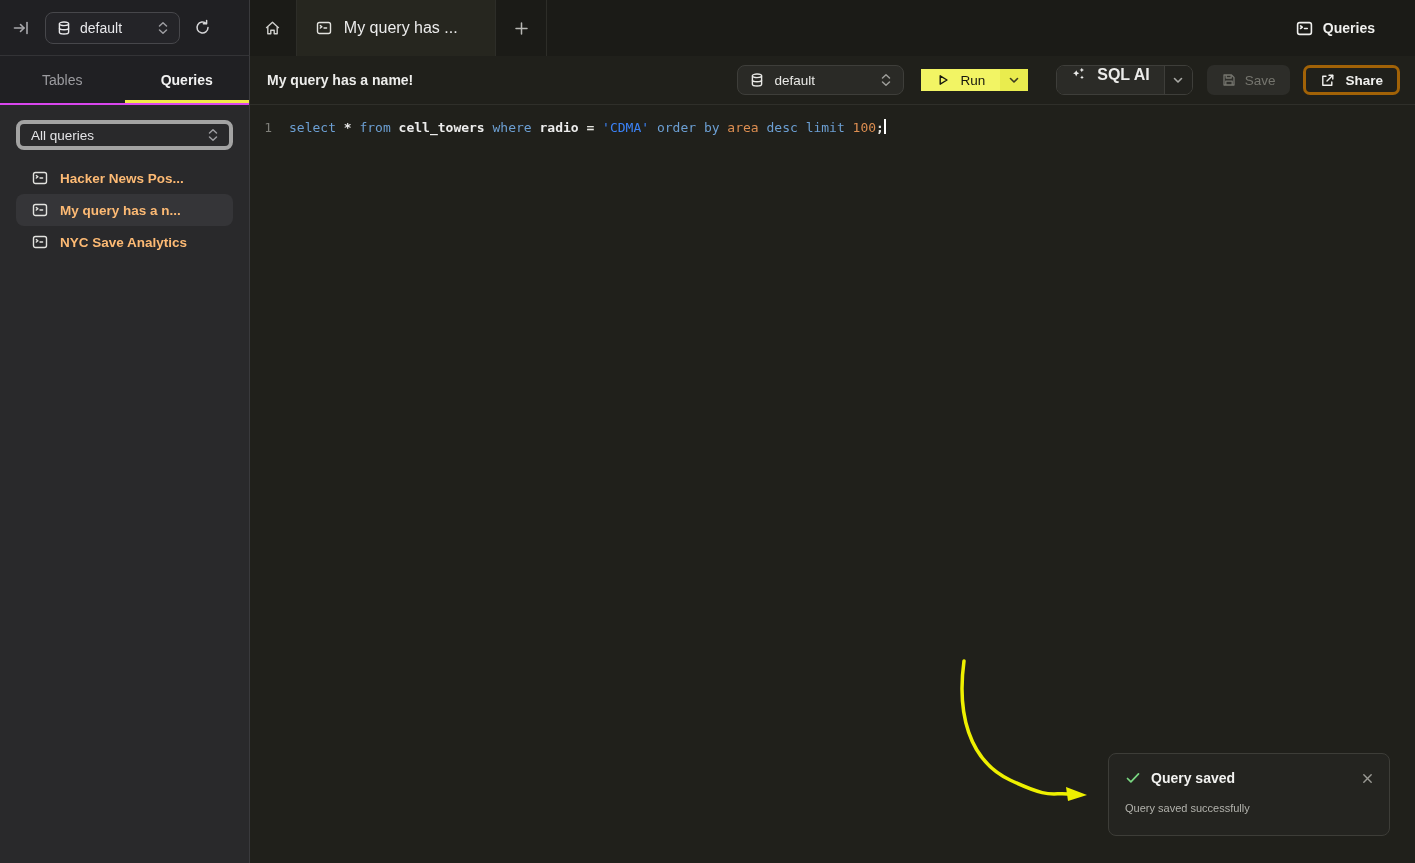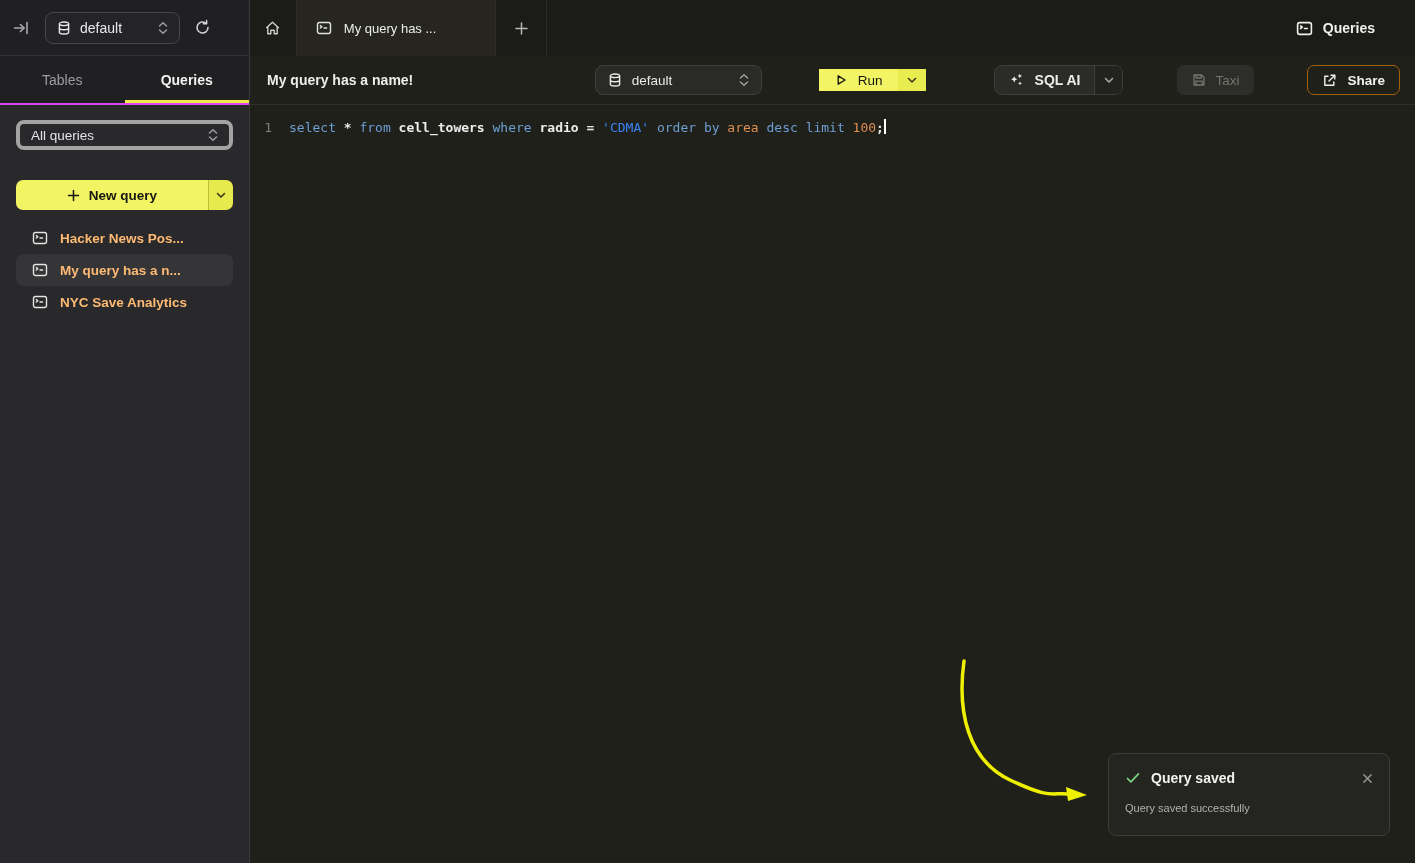--- a/index.html
+++ b/index.html
@@ -32,21 +32,21 @@
   .main-tabbar{
     position:absolute; left:250px; top:0; width:1165px; height:56px;
     background:#1b1b17; display:flex; align-items:stretch;
   }
   .tabs-left{ display:flex; width:297px; border-right:1px solid #2d2d28; }
   .home-tab{ width:46px; display:flex; align-items:center; justify-content:center; color:#cfcfcc; background:none; border:none; cursor:pointer; }
   .query-tab{
     width:201px; background:#26261f;
     border-left:1px solid #2d2d28; border-right:1px solid #2d2d28;
     display:flex; align-items:center; gap:12px; padding:0 19px;
-    color:#ececec; font-size:13px; cursor:pointer;
+    color:#ececec; font-size:16px; cursor:pointer;
   }
   .query-tab .ticon, .q-item .ticon{ color:#e3e3df; flex:none; }
   .new-tab-btn{ width:50px; color:#b8b8b4; background:none; border:none; display:flex; align-items:center; justify-content:center; cursor:pointer; }
   .topbar-queries{
     margin-left:auto; display:flex; align-items:center; gap:10px;
     padding-right:40px; color:#f0f0ee; font-size:14px; font-weight:700; cursor:pointer; background:none; border:none;
   }
 
   
   .sidebar{
@@ -81,38 +81,38 @@
     height:32px; display:flex; align-items:center; gap:12px;
     padding:0 16px; border-radius:8px; font-size:13.5px; font-weight:600;
     color:#fdba74; cursor:pointer;
   }
   .q-item.selected{ background:#353538; }
 
   
   .main-header{
     position:absolute; left:250px; top:56px; width:1165px; height:49px;
     background:#20201b; border-bottom:1px solid #2f2f2a;
-    display:flex; align-items:center; padding:0 15px 0 17px;gap:40px;
+    display:flex; align-items:center; padding:0 15px 0 17px;
   }
   .page-title{ font-size:14px; font-weight:600; color:#ededeb; }
   .hdr-select{
     margin-left:auto; width:167px; height:30px;
     border:1px solid #3e3e3a; border-radius:8px; background:#2a2a26;
     display:flex; align-items:center; gap:10px; padding:0 12px;
     color:#e9e9e6; cursor:pointer;
   }
   .hdr-select .chev{ margin-left:auto; color:#9c9c98; }
   .run-btn{ margin-left:13px; height:30px; display:flex; border-radius:7px; overflow:hidden; cursor:pointer; border:none; padding:4px; background:none; }
   .run-main{ background:#f2f464; color:#17170f; display:flex; align-items:center; gap:10px; padding:0 15px; font-size:13.5px; font-weight:500; }
   .run-chev{ width:28px; background:#e9ec4e; color:#3c3c20; display:flex; align-items:center; justify-content:center; }
   .ai-btn{ margin-left:24px; height:30px; display:flex; border:1px solid #3e3e3a; border-radius:8px; overflow:hidden; cursor:pointer; background:none; padding:0; color:#ececea; }
-  .ai-main{ background:#2b2b27; display:flex; align-items:center; gap:10px; padding:0 14px; font-size:14px; font-weight:600; }
+  .ai-main{ background:#2b2b27; display:flex; align-items:flex-start; gap:10px; padding:0 14px; font-size:16px; font-weight:600; }
   .ai-chev{ width:28px; background:#22221e; border-left:1px solid #3e3e3a; color:#a9a9a5; display:flex; align-items:center; justify-content:center; }
   .save-btn{ margin-left:14px; height:30px; border:none; border-radius:7px; background:#2d2d29; color:#75756e; display:flex; align-items:center; gap:9px; padding:0 15px; font-size:13.5px; font-weight:500; cursor:default; }
-  .share-btn{ margin-left:13px; height:30px; border:1px solid #a16207; border-radius:7px; background:none; color:#f0f0ee; display:flex; align-items:center; gap:10px; padding:0 14px; font-size:13.5px; font-weight:600; cursor:pointer; }
+  .share-btn{ margin-left:13px; height:30px; border:3px solid #a16207; border-radius:7px; background:none; color:#f0f0ee; display:flex; align-items:center; gap:10px; padding:0 14px; font-size:13.5px; font-weight:600; cursor:pointer; }
 
   
   .editor{ position:absolute; left:250px; top:105px; width:1165px; height:758px; }
   .code-line{
     margin-top:13px; display:flex; align-items:center;
     font-family:"DejaVu Sans Mono", monospace; font-size:13px; line-height:20px;
   }
   .gutter{ width:22px; text-align:right; color:#7f7f79; flex:none; }
   .code{ margin-left:17px; white-space:pre; }
   .tok-kw{ color:#6c9fd3; }
@@ -226,38 +226,20 @@
     <div class="select-box">
       <span>All queries</span>
       <span class="chev">
         <svg width="10" height="14" viewBox="0 0 10 14" fill="none" stroke="currentColor" stroke-width="1.5" stroke-linecap="round" stroke-linejoin="round">
           <path d="M1.5 5L5 1.7 8.5 5"></path>
             <path d="M1.5 9L5 12.3 8.5 9"></path>
         </svg>
       </span>
     </div>
 
-    <button class="new-query">
-      <span class="nq-main">
-        <span>
-          <svg width="13" height="13" viewBox="0 0 13 13" fill="none" stroke="currentColor" stroke-width="1.5" stroke-linecap="round">
-            <path d="M6.5 1.5v10"></path>
-              <path d="M1.5 6.5h10"></path>
-          </svg>
-        </span>
-        <span>New query</span>
-      </span>
-      <span class="nq-chev">
-        <span>
-          <svg width="10" height="7" viewBox="0 0 10 7" fill="none" stroke="currentColor" stroke-width="1.6" stroke-linecap="round" stroke-linejoin="round">
-            <path d="M1.5 1.5L5 5l3.5-3.5"></path>
-          </svg>
-        </span>
-      </span>
-    </button>
 
 
     <div class="query-list">
   <div class="q-item">
     <span class="ticon">
       <svg width="16" height="16" viewBox="0 0 16 16" fill="none" stroke="currentColor" stroke-width="1.4" stroke-linecap="round" stroke-linejoin="round">
         <rect x="1.5" y="2.5" width="13" height="11" rx="2"></rect>
         <path d="M4.3 5.6l1.6 1.2-1.6 1.2"></path>
               <path d="M8 8h2.6"></path>
       </svg>
@@ -349,21 +331,21 @@
   </button>
 
   <button class="save-btn" disabled="">
     <span>
       <svg width="14" height="14" viewBox="0 0 14 14" fill="none" stroke="currentColor" stroke-width="1.3" stroke-linejoin="round">
         <path d="M2 2h7.5L12 4.5V12H2z"></path>
         <path d="M4.2 2v3h5v-3"></path>
         <path d="M3.8 12V8.2h6.4V12"></path>
       </svg>
     </span>
-    <span>Taxi</span>
+    <span>Save</span>
   </button>
 
   <button class="share-btn">
     <span>
       <svg width="15" height="15" viewBox="0 0 15 15" fill="none" stroke="currentColor" stroke-width="1.4" stroke-linecap="round" stroke-linejoin="round">
         <path d="M6 3.2H2.8v9h9V9"></path>
         <path d="M9 2.2h3.8V6"></path>
         <path d="M12.6 2.4L7 8"></path>
       </svg>
     </span>

